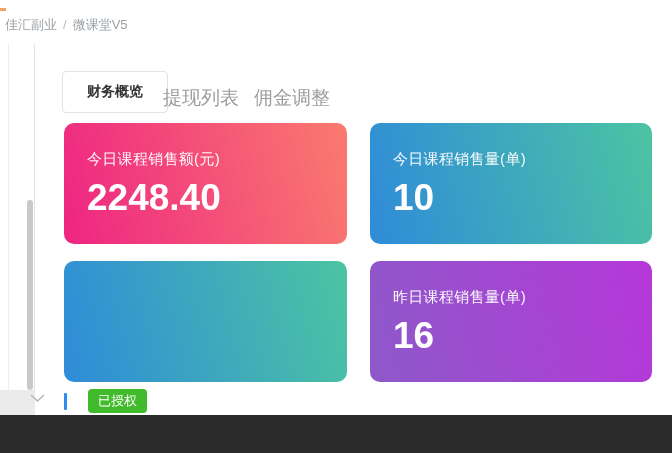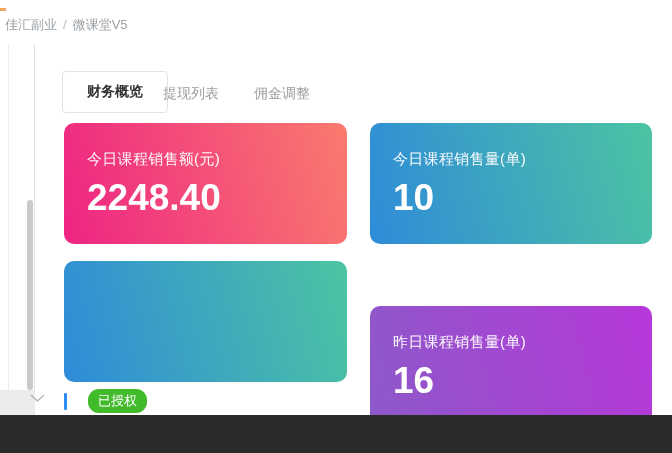--- a/index.html
+++ b/index.html
@@ -18,36 +18,36 @@
   .scroll-thumb { position:absolute; left:27px; top:156px; width:6px; height:190px; background:#c9c9c9; border-radius:3px; }
   .strip-footer { position:absolute; left:0; top:346px; width:35px; height:25px; background:#ebebeb; }
   .chevron-down { position:absolute; left:29px; top:393px; z-index:5; }
 
   
   .main { position:absolute; left:36px; top:44px; width:636px; height:371px; background:#fff; }
 
   .tab-active { position:absolute; left:26px; top:27px; width:106px; height:42px; background:#fff;
     border:1px solid #e2e2e2; border-radius:4px; display:flex; align-items:center; justify-content:center;
     font-size:14px; font-weight:600; color:#333; cursor:pointer; }
-  .tab-plain { position:absolute; top:41px; font-size:14px; color:#9c9c9c; cursor:pointer; }
+  .tab-plain { position:absolute; top:41px; font-size:19px; color:#9c9c9c; cursor:pointer; }
   .tab-2 { left:127px; }
   .tab-3 { left:218px; }
 
   .card { position:absolute; width:283px; height:121px; border-radius:10px; color:#fff; padding:27px 38px 0 23px; }
   .card-1 { left:28px;  top:79px; }
   .card-2 { left:334px; top:79px; width:282px; }
   .card-3 { left:28px;  top:217px; }
   .card-4 { left:334px; top:217px; width:282px; }
   .card .label { font-size:15px; color:rgba(255,255,255,.96); letter-spacing:.3px; }
   .card .value { margin-top:8px; font-size:37px; font-weight:600; line-height:1.15; }
 
   .status-row { position:absolute; left:28px; top:344px; height:26px; display:flex; align-items:center; }
   .status-accent { width:3px; height:17px; border-radius:1px; margin-right:9px; }
   .status-label { font-size:14px; color:#515a6e; }
-  .status-badge { margin-left:12px; padding:4px 10px; border-radius:11px; font-size:13px; color:#fff; line-height:1.2; }
+  .status-badge { margin-left:12px; padding:4px 10px; border-radius:4px; font-size:13px; color:#fff; line-height:1.2; }
 
   
   .taskbar { position:absolute; left:0; top:415px; width:672px; height:38px; background:#2b2b2b; z-index:10; }
 </style>
 </head>
 <body>
 
 <div class="header">
   <div class="logo-fragment"></div>
   <nav class="breadcrumb">
@@ -76,21 +76,21 @@
   </div>
 
   <div class="card card-2" style="background: linear-gradient(75deg, rgb(47, 139, 217) 0%, rgb(76, 196, 162) 100%);">
     <div class="label">今日课程销售量(单)</div>
     <div class="value">10</div>
   </div>
 
   <div class="card card-3" style="background: linear-gradient(75deg, rgb(47, 139, 217) 0%, rgb(76, 196, 162) 100%);">
   </div>
 
-  <div class="card card-4" style="background: linear-gradient(75deg, rgb(141, 89, 201) 0%, rgb(182, 55, 217) 100%); margin-top: 45px;">
+  <div class="card card-4" style="background: linear-gradient(75deg, rgb(141, 89, 201) 0%, rgb(182, 55, 217) 100%);">
     <div class="label">昨日课程销售量(单)</div>
     <div class="value">16</div>
   </div>
 
   <div class="status-row">
     <div class="status-accent" style="background: rgb(45, 140, 240);"></div>
     <span class="status-badge" style="background: rgb(65, 186, 43);">已授权</span>
   </div>
 </div>
 

